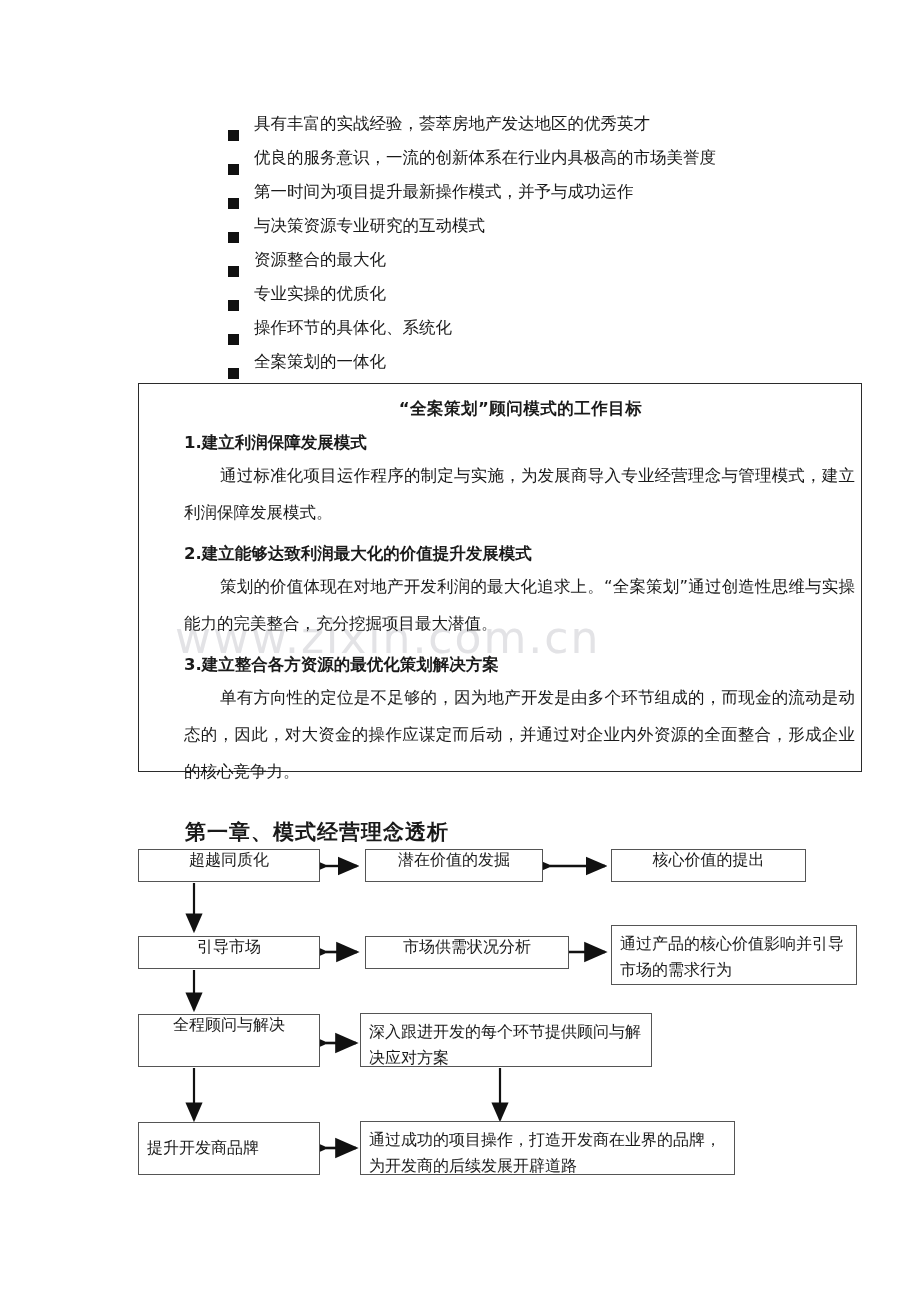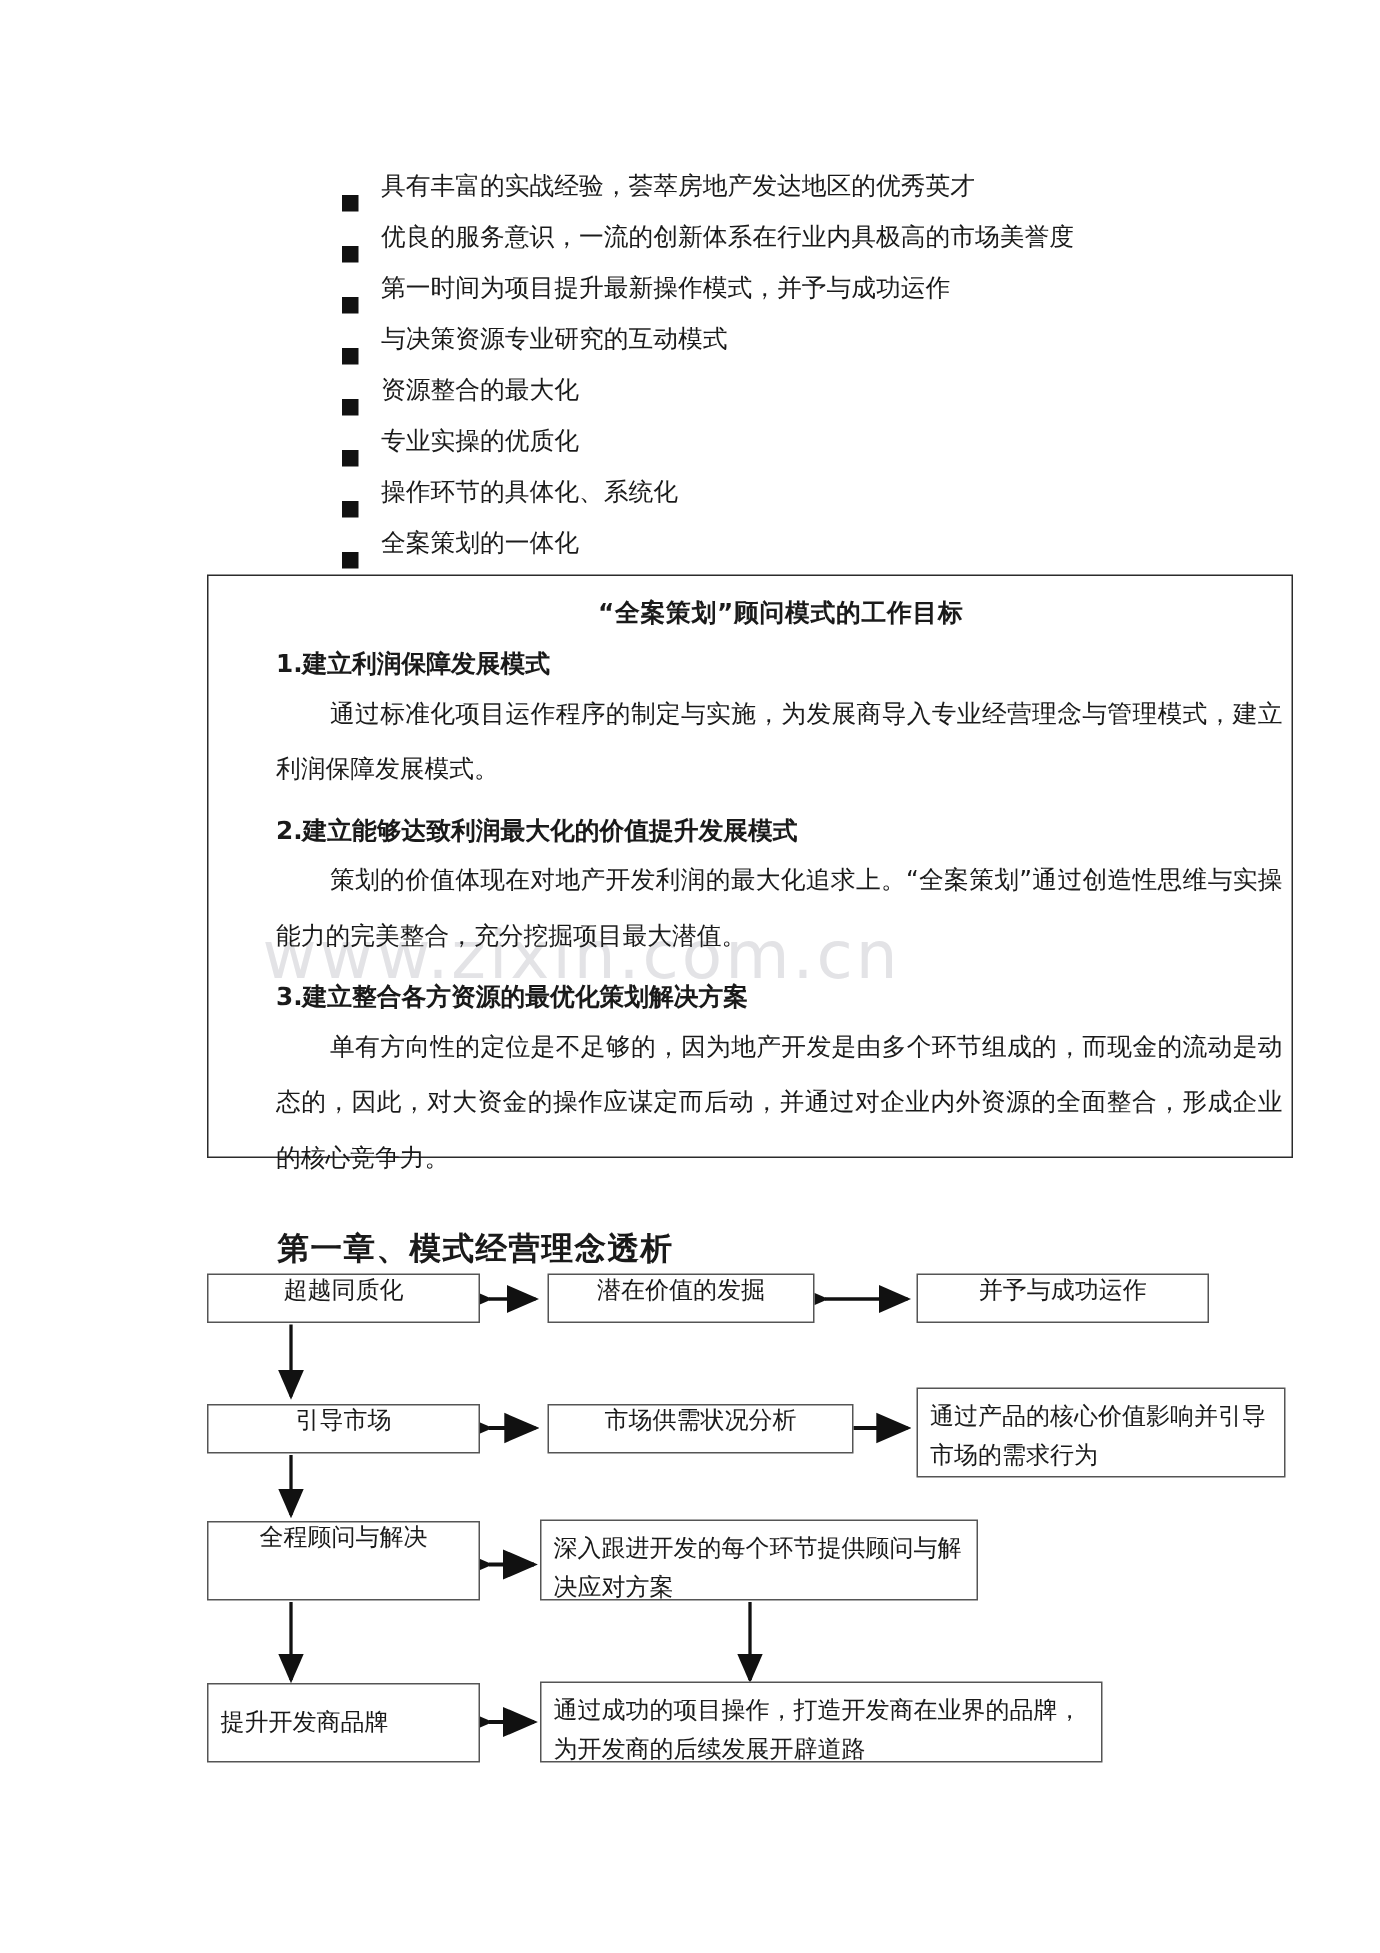--- a/index.html
+++ b/index.html
@@ -238,21 +238,21 @@
 
   <div class="node centered" style="left:138px; top:849px; width:182px; height:33px;">
     <span class="node-label">超越同质化</span>
   </div>
 
   <div class="node centered" style="left:365px; top:849px; width:178px; height:33px;">
     <span class="node-label">潜在价值的发掘</span>
   </div>
 
   <div class="node centered" style="left:611px; top:849px; width:195px; height:33px;">
-    <span class="node-label">并予与成功运作</span>
+    <span class="node-label">核心价值的提出</span>
   </div>
 
   <div class="node centered" style="left:138px; top:936px; width:182px; height:33px;">
     <span class="node-label">引导市场</span>
   </div>
 
   <div class="node centered" style="left:365px; top:936px; width:204px; height:33px;">
     <span class="node-label">市场供需状况分析</span>
   </div>
 

